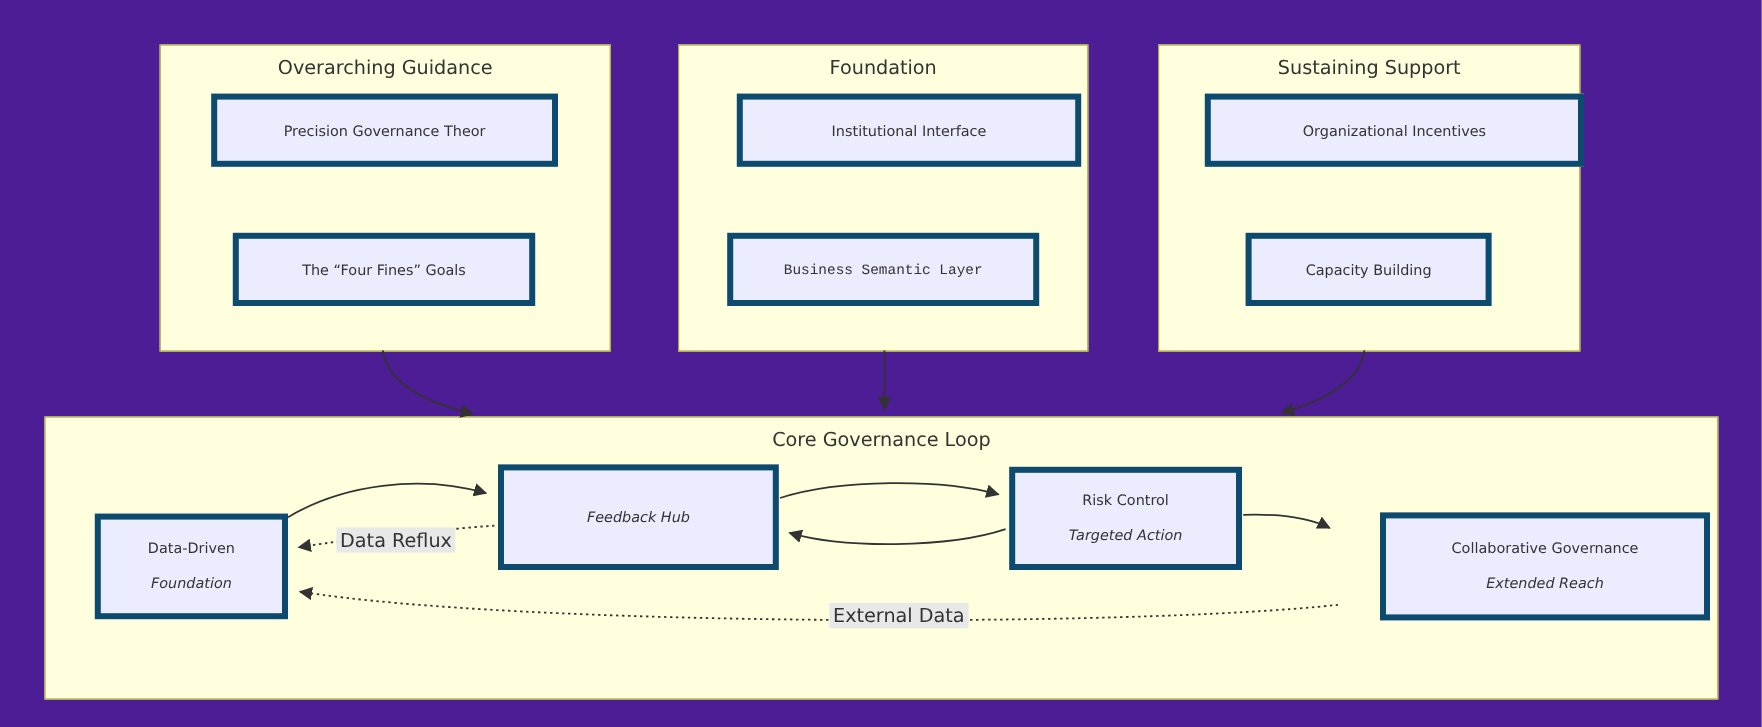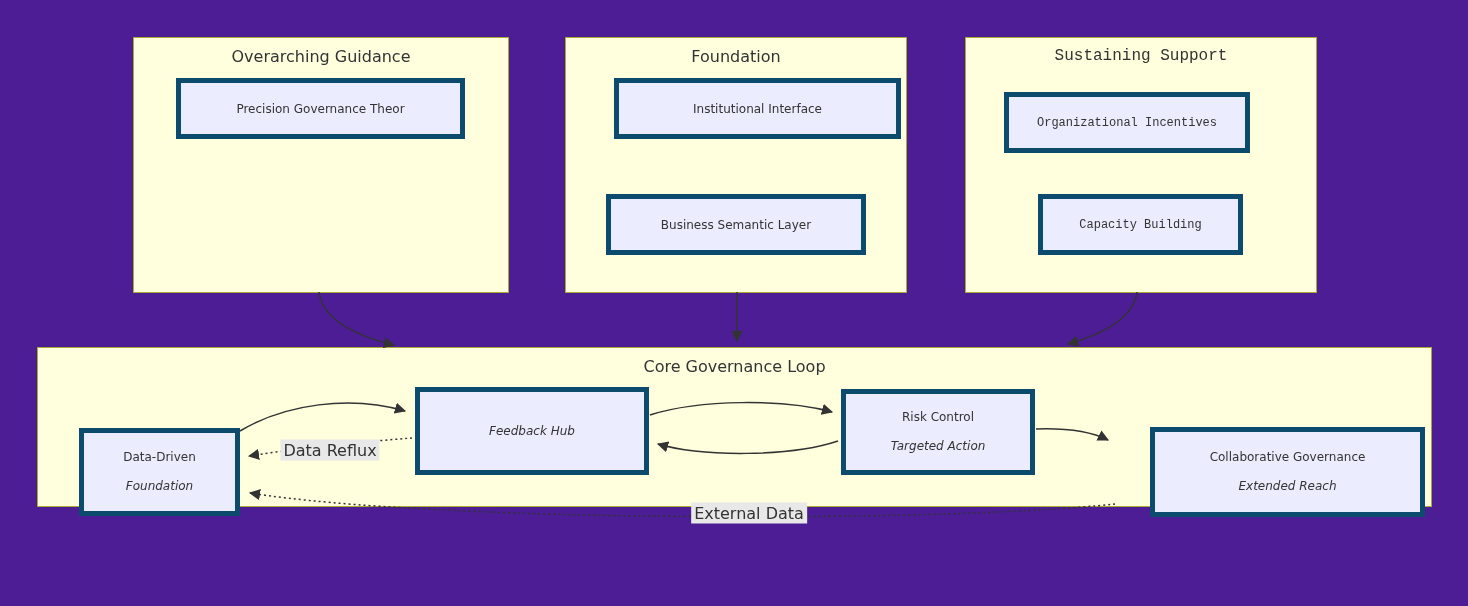--- a/index.html
+++ b/index.html
@@ -62,43 +62,46 @@
 </head>
 <body>
 
 <div class="canvas">
 
   <div class="cluster" style="left:133px; top:37px; width:376px; height:256px;">
     <div class="cluster-title">Overarching Guidance</div>
     <div class="node" style="left:42px; top:40px; width:289px; height:61px;">
       <span>Precision Governance Theor</span>
     </div>
+    <div class="node" style="left:60px; top:156px; width:252px; height:61px;">
+      <span>The “Four Fines” Goals</span>
+    </div>
   </div>
 
   <div class="cluster" style="left:565px; top:37px; width:342px; height:256px;">
     <div class="cluster-title">Foundation</div>
     <div class="node" style="left:48px; top:40px; width:287px; height:61px;">
       <span>Institutional Interface</span>
     </div>
-    <div class="node" style="left:40px; top:156px; width:260px; height:61px;">
+    <div class="node" style="left:40px; top:156px; width:260px; height:61px;font-family:Liberation Mono, monospace;">
       <span>Business Semantic Layer</span>
     </div>
   </div>
 
-  <div class="cluster" style="left:965px; top:37px; width:352px; height:256px;font-family:Liberation Mono, monospace;">
+  <div class="cluster" style="left:965px; top:37px; width:352px; height:256px;">
     <div class="cluster-title">Sustaining Support</div>
-    <div class="node" style="left:38px; top:54px; width:246px; height:61px;">
+    <div class="node" style="left:38px; top:40px; width:316px; height:61px;">
       <span>Organizational Incentives</span>
     </div>
     <div class="node" style="left:72px; top:156px; width:205px; height:61px;">
       <span>Capacity Building</span>
     </div>
   </div>
 
-  <div class="cluster" style="left:37px; top:347px; width:1395px; height:160px;">
+  <div class="cluster" style="left:37px; top:347px; width:1395px; height:236px;">
     <div class="cluster-title">Core Governance Loop</div>
 
     <div class="node core-node" style="left:41px; top:80px; width:161px; height:88px;">
       <span>Data-Driven</span>
       <span class="sub">Foundation</span>
     </div>
 
     <div class="node core-node" style="left:377px; top:39px; width:234px; height:88px;">
       <span class="sub">Feedback Hub</span>
     </div>

